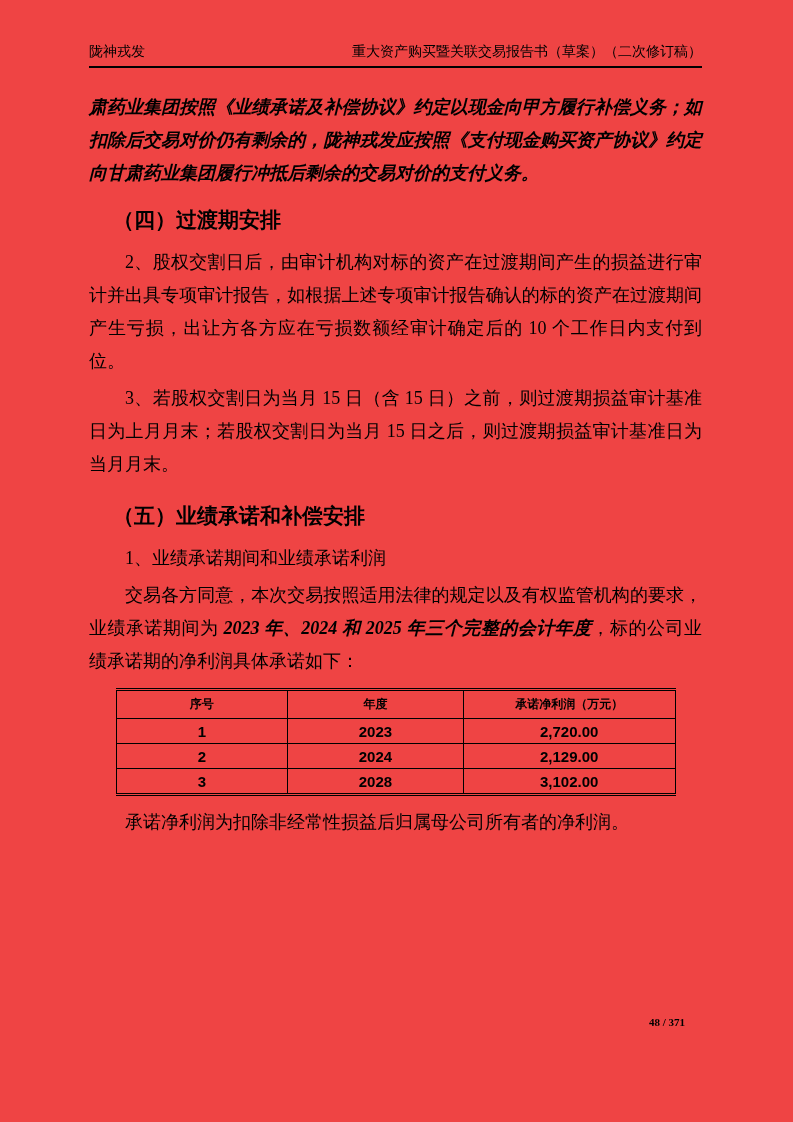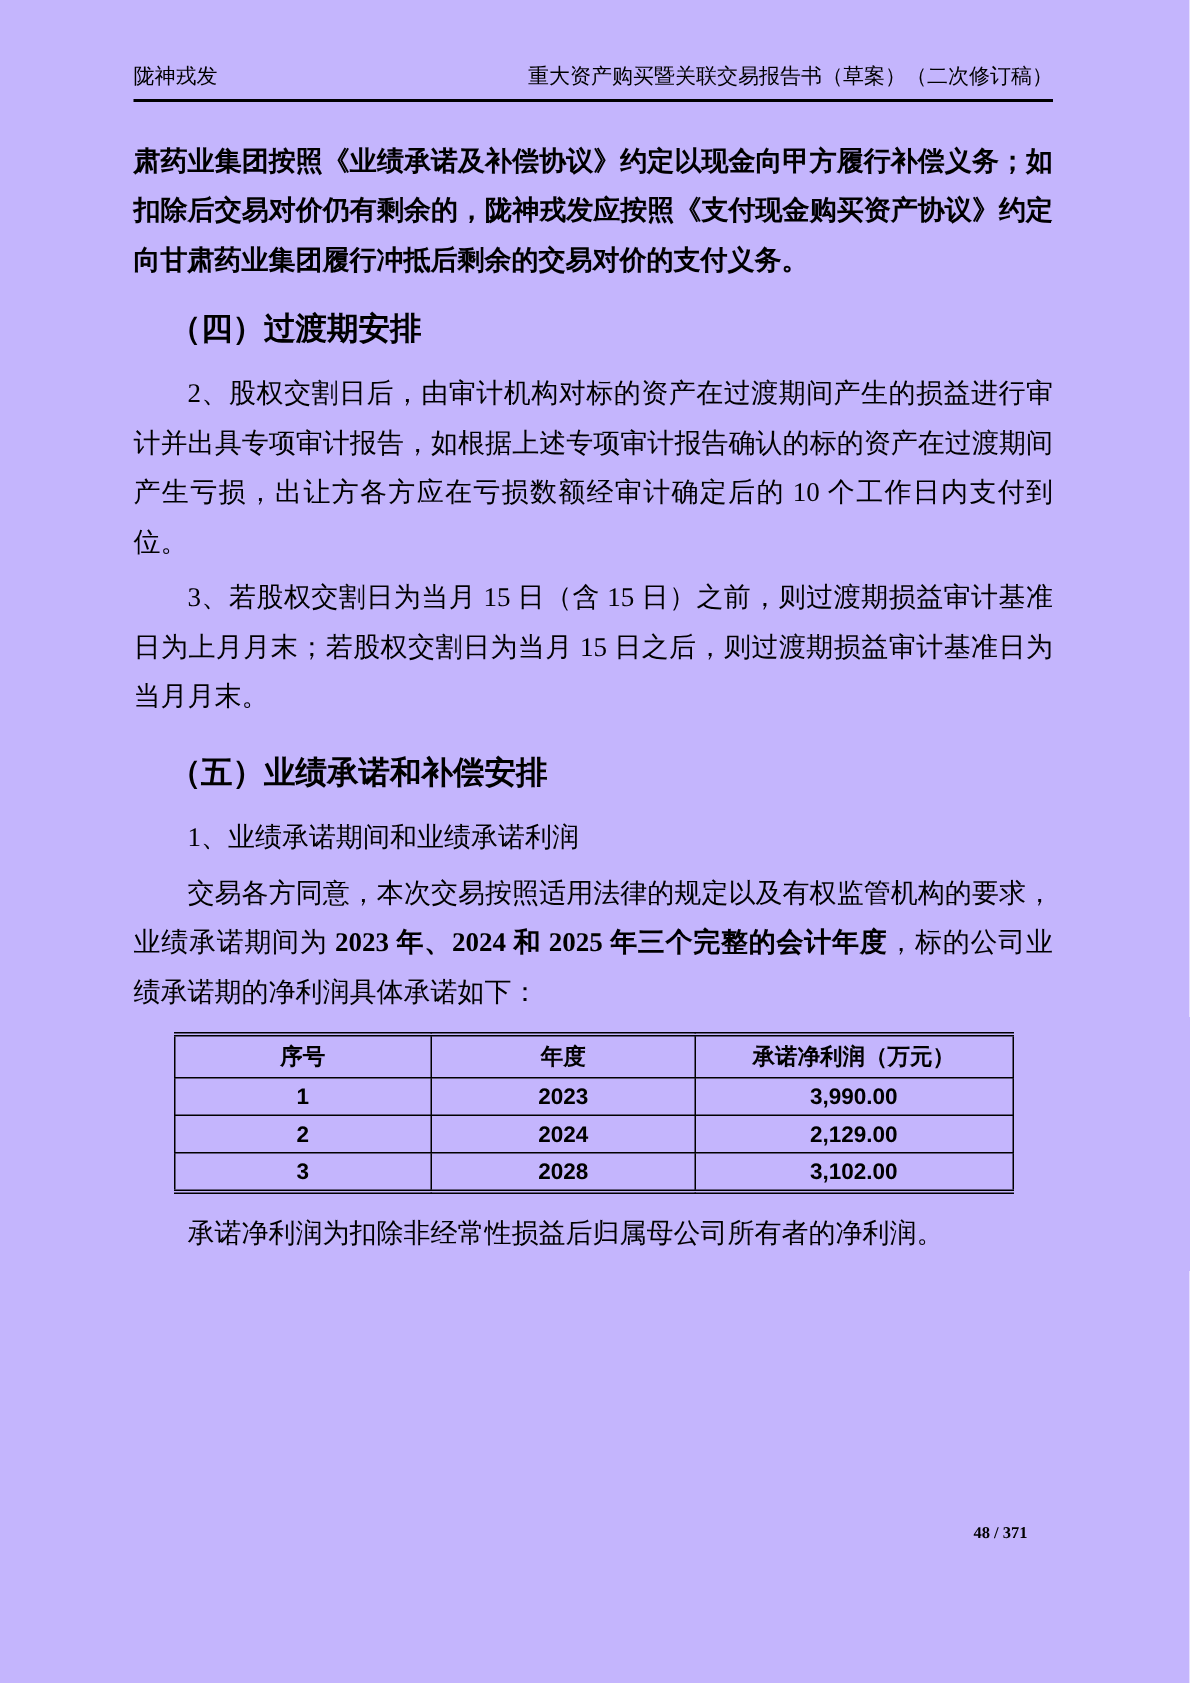--- a/index.html
+++ b/index.html
@@ -1,21 +1,21 @@
 <!DOCTYPE html>
 <html lang="zh"><head>
 <meta charset="utf-8">
 <style>
   html, body { margin: 0; padding: 0; background: #ffffff; }
   .page {
     position: relative;
     width: 793px;
     height: 1122px;
     margin: 0 auto;
-    background: #c4b5fd;
+    background: #ef4444;
     color: #000;
     font-family: "Liberation Serif", "DejaVu Serif", serif;
     overflow: hidden;
     box-sizing: border-box;
   }
   .doc-header {
     margin: 42px 91px 0 89px;
     display: flex;
     justify-content: space-between;
     align-items: flex-end;
@@ -28,21 +28,21 @@
   .para {
     font-size: 18px;
     line-height: 33px;
     margin: 4px 0 0 0;
     text-align: justify;
     text-indent: 2em;
     word-break: break-all;
   }
   .p-first { margin-top: 23px; }
   .no-indent { text-indent: 0; }
-  .kai { font-weight: bold; }
+  .kai { font-weight: bold; font-style: italic; }
   .section-heading {
     font-family: "Liberation Sans", "DejaVu Sans", sans-serif;
     font-weight: bold;
     font-size: 21px;
     line-height: 30px;
     margin: 15px 0 11px 0;
     text-indent: 24px;
   }
   .section-heading.h5 { margin-top: 20px; }
   .promise-table {
@@ -56,21 +56,21 @@
     table-layout: fixed;
   }
   .promise-table th, .promise-table td {
     border: 1px solid #000;
     text-align: center;
     vertical-align: middle;
     padding: 0;
   }
   .promise-table th {
     height: 27px;
-    font-size: 15px;
+    font-size: 12px;
     font-weight: bold;
     font-family: "Liberation Serif", "DejaVu Serif", serif;
   }
   .promise-table td {
     height: 24px;
     font-size: 15px;
     font-weight: bold;
     font-family: "Liberation Sans", "DejaVu Sans", sans-serif;
   }
   .col-index { width: 30.7%; }
@@ -117,21 +117,21 @@
         <tr>
           <th class="col-index">序号</th>
           <th class="col-year">年度</th>
           <th class="col-profit">承诺净利润（万元）</th>
         </tr>
       </thead>
       <tbody>
         <tr>
           <td>1</td>
           <td>2023</td>
-          <td>3,990.00</td>
+          <td>2,720.00</td>
         </tr>
         <tr>
           <td>2</td>
           <td>2024</td>
           <td>2,129.00</td>
         </tr>
         <tr>
           <td>3</td>
           <td>2028</td>
           <td>3,102.00</td>

